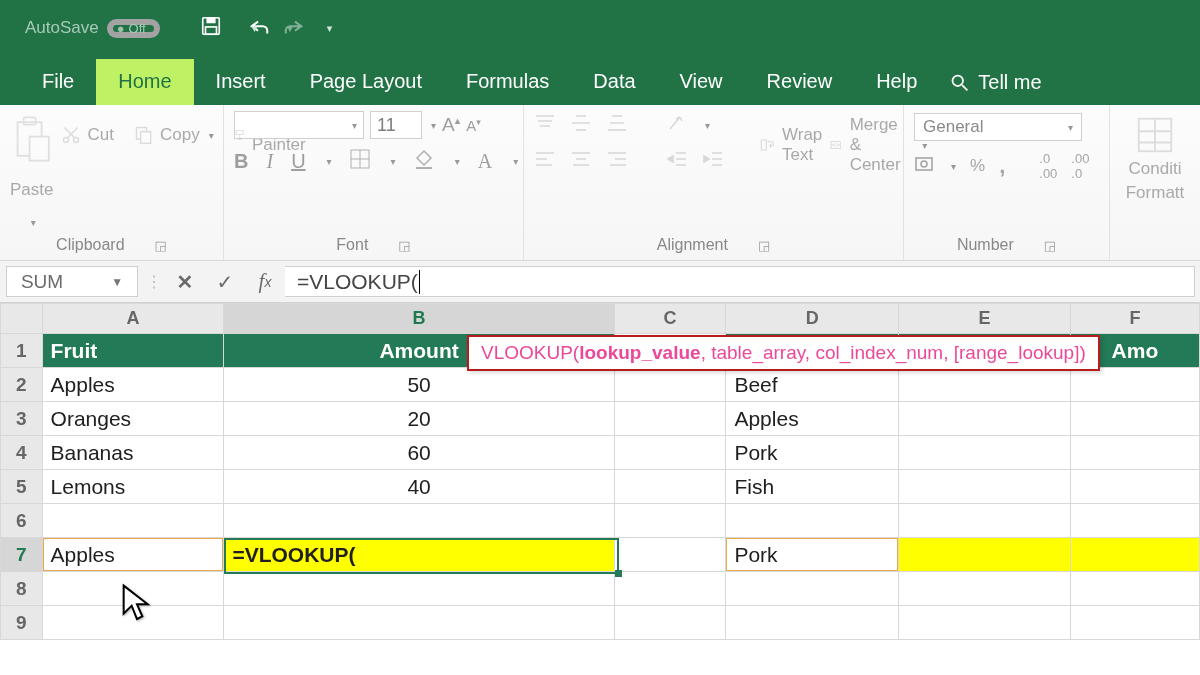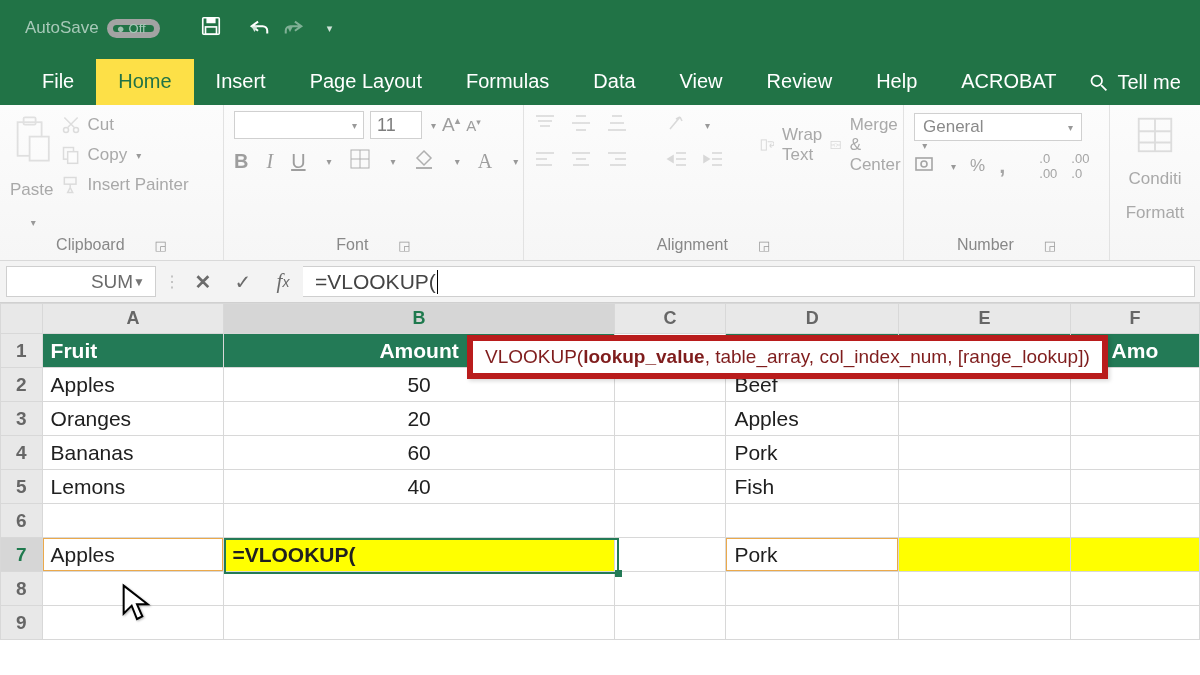--- a/index.html
+++ b/index.html
@@ -31,21 +31,21 @@
     align-items: flex-end;
     padding-left: 20px;
   }
   .tabsrow .tab {
     color: #fff;
     font-size: 20px;
     padding: 11px 22px 12px;
     cursor: pointer;
   }
   .tabsrow .tab.active {
-    background: #fde047;
+    background: #bef264;
     color: #217346;
   }
   .tellme { display:flex; align-items:center; gap:8px; color:#fff; font-size:20px; padding-bottom:11px; margin-left:10px;}
   .tellme svg { width:21px; height:21px;}
 
   
   .ribbon {
     height: 156px;
     background: linear-gradient(#fcfcfc,#f6f6f6);
     border-bottom: 1px solid #d9d9d9;
@@ -60,67 +60,67 @@
     padding: 6px 10px 0 10px;
     display:flex;
     flex-direction:column;
     justify-content: space-between;
   }
   .rgroup-body { display:flex; gap:8px; align-items:flex-start; flex:1;}
   .rgroup-title { text-align:center; font-size:16px; color:#888; padding:4px 0 6px; display:flex; justify-content:center; align-items:center; gap:30px;}
   .rgroup-title .launcher { font-size:13px; color:#999;}
   .paste-block { display:flex; flex-direction:column; align-items:center; gap:17px; padding-top:4px;}
   .paste-block svg { width:42px; height:48px; opacity:0.35;}
-  .mini-list { display:flex; flex-direction:column; gap:10px; font-size:17px; padding-top:4px;}
+  .mini-list { display:flex; flex-direction:row; gap:20px; font-size:17px; padding-top:4px;}
   .mini-list .row { display:flex; align-items:center; gap:6px;}
   .mini-list svg { width:20px; height:20px; opacity:0.4;}
   .fontbox { width:130px; height:28px; border:1px solid #d0d0d0; background:#fff; display:flex; align-items:center; justify-content:flex-end; padding:0 6px; color:#b0b0b0;}
   .sizebox { width:52px; height:28px; border:1px solid #d0d0d0; background:#fff; display:flex; align-items:center; padding:0 6px; color:#7d7d7d;}
   .font-controls { display:flex; flex-direction:column; gap:10px; }
   .font-row { display:flex; align-items:center; gap:6px; font-size:18px; color:#9e9e9e;}
   .align-controls { display:flex; flex-direction:column; gap:12px; padding-top:2px;}
   .align-row { display:flex; gap:14px; align-items:center;}
   .align-row svg { width:22px; height:20px; opacity:0.34;}
   .wrap-col { display:flex; flex-direction:row; font-size:18px; padding-top:4px; margin-left:12px;}
   .wrap-col .row { display:flex; align-items:center; gap:8px;}
   .wrap-col svg { width:22px; height:20px; opacity:0.34;}
   .numfmt { display:flex; flex-direction:column; gap:10px; padding-top:2px;}
   .numfmt .sel { width:168px; height:28px; border:1px solid #d0d0d0; background:#fff; display:flex; align-items:center; justify-content:space-between; padding:0 8px; color:#8a8a8a; font-size:17px;}
   .numfmt .row { display:flex; gap:14px; align-items:center; font-size:17px; color:#a5a5a5;}
-  .cond-block { display:flex; flex-direction:column; align-items:center; padding-top:4px; gap:14px;}
+  .cond-block { display:flex; flex-direction:column; align-items:center; padding-top:4px; gap:4px;}
   .cond-block svg { width:40px; height:40px; opacity:0.34;}
 
   
   .formulabar {
     height: 42px;
     border-bottom: 1px solid #d0d0d0;
     display:flex;
     align-items:stretch;
     background:#f3f3f3;
   }
-  .namebox { width:150px; border:1px solid #cfcfcf; margin:5px 5px 5px 6px; background:#fff; display:flex; align-items:center; padding:0 10px; font-size:19px; color:#6b6b6b; justify-content:flex-end;}
+  .namebox { width:132px; border:1px solid #cfcfcf; margin:5px 5px 5px 6px; background:#fff; display:flex; align-items:center; padding:0 10px; font-size:19px; color:#6b6b6b; justify-content:center;gap:48px;}
   .namebox .caret { color:#777; font-size:12px;}
   .fb-spacer { width:22px; display:flex; align-items:center; justify-content:center; color:#bbb;}
   .fb-btns { display:flex; align-items:center; gap:0;}
   .fb-btns .fbbtn { width:40px; display:flex; align-items:center; justify-content:center; font-size:20px; color:#6b6b6b;}
   .fb-btns .fbbtn.cancel { font-weight:bold;}
   .fb-btns .fbbtn.fx { font-style:italic; font-family: "Times New Roman", serif; font-size:21px;}
   .fb-input { flex:1; border:1px solid #cfcfcf; border-left:none; margin:5px 5px 5px 0; background:#fff; display:flex; align-items:center; padding:0 12px; font-size:21px; color:#444; position:relative;}
   .fb-input .caret-blink { display:inline-block; width:1px; height:24px; background:#000; margin-left:1px;}
 
   
   .func-tooltip {
     position:absolute;
     left:467px;
     top:335px;
     background:#fff;
-    border:6px solid #b91c1c;
+    border:2px solid #b91c1c;
     padding:5px 12px;
     font-size:19px;
-    color:#7f1d1d;
+    color:#ec4899;
     box-shadow: 2px 2px 4px rgba(0,0,0,0.15);
     z-index:50;
   }
   .func-tooltip .bold { font-weight:bold; }
 
   
   .gridwrap { position:relative; }
   table.grid { border-collapse:collapse; width:1200px; }
   table.grid th, table.grid td { border:1px solid #d8d8d8; }
   .corner { width:42px; height:30px; background:#e8e8e8; border-right:1px solid #bdbdbd; border-bottom:1px solid #bdbdbd;}
@@ -186,21 +186,20 @@
 <div class="tabsrow">
   <div class="tab">File</div>
   <div class="tab active">Home</div>
   <div class="tab">Insert</div>
   <div class="tab">Page Layout</div>
   <div class="tab">Formulas</div>
   <div class="tab">Data</div>
   <div class="tab">View</div>
   <div class="tab">Review</div>
   <div class="tab">Help</div>
-  <div class="tab">ACROBAT</div>
   <div class="tellme">
     <svg viewBox="0 0 24 24" fill="none" stroke="#fff" stroke-width="2">
         <circle cx="10" cy="10" r="6"></circle>
         <line x1="15" y1="15" x2="21" y2="21"></line>
       </svg>
     <span>Tell me</span>
   </div>
 </div>
 
 <div class="ribbon disabled">

